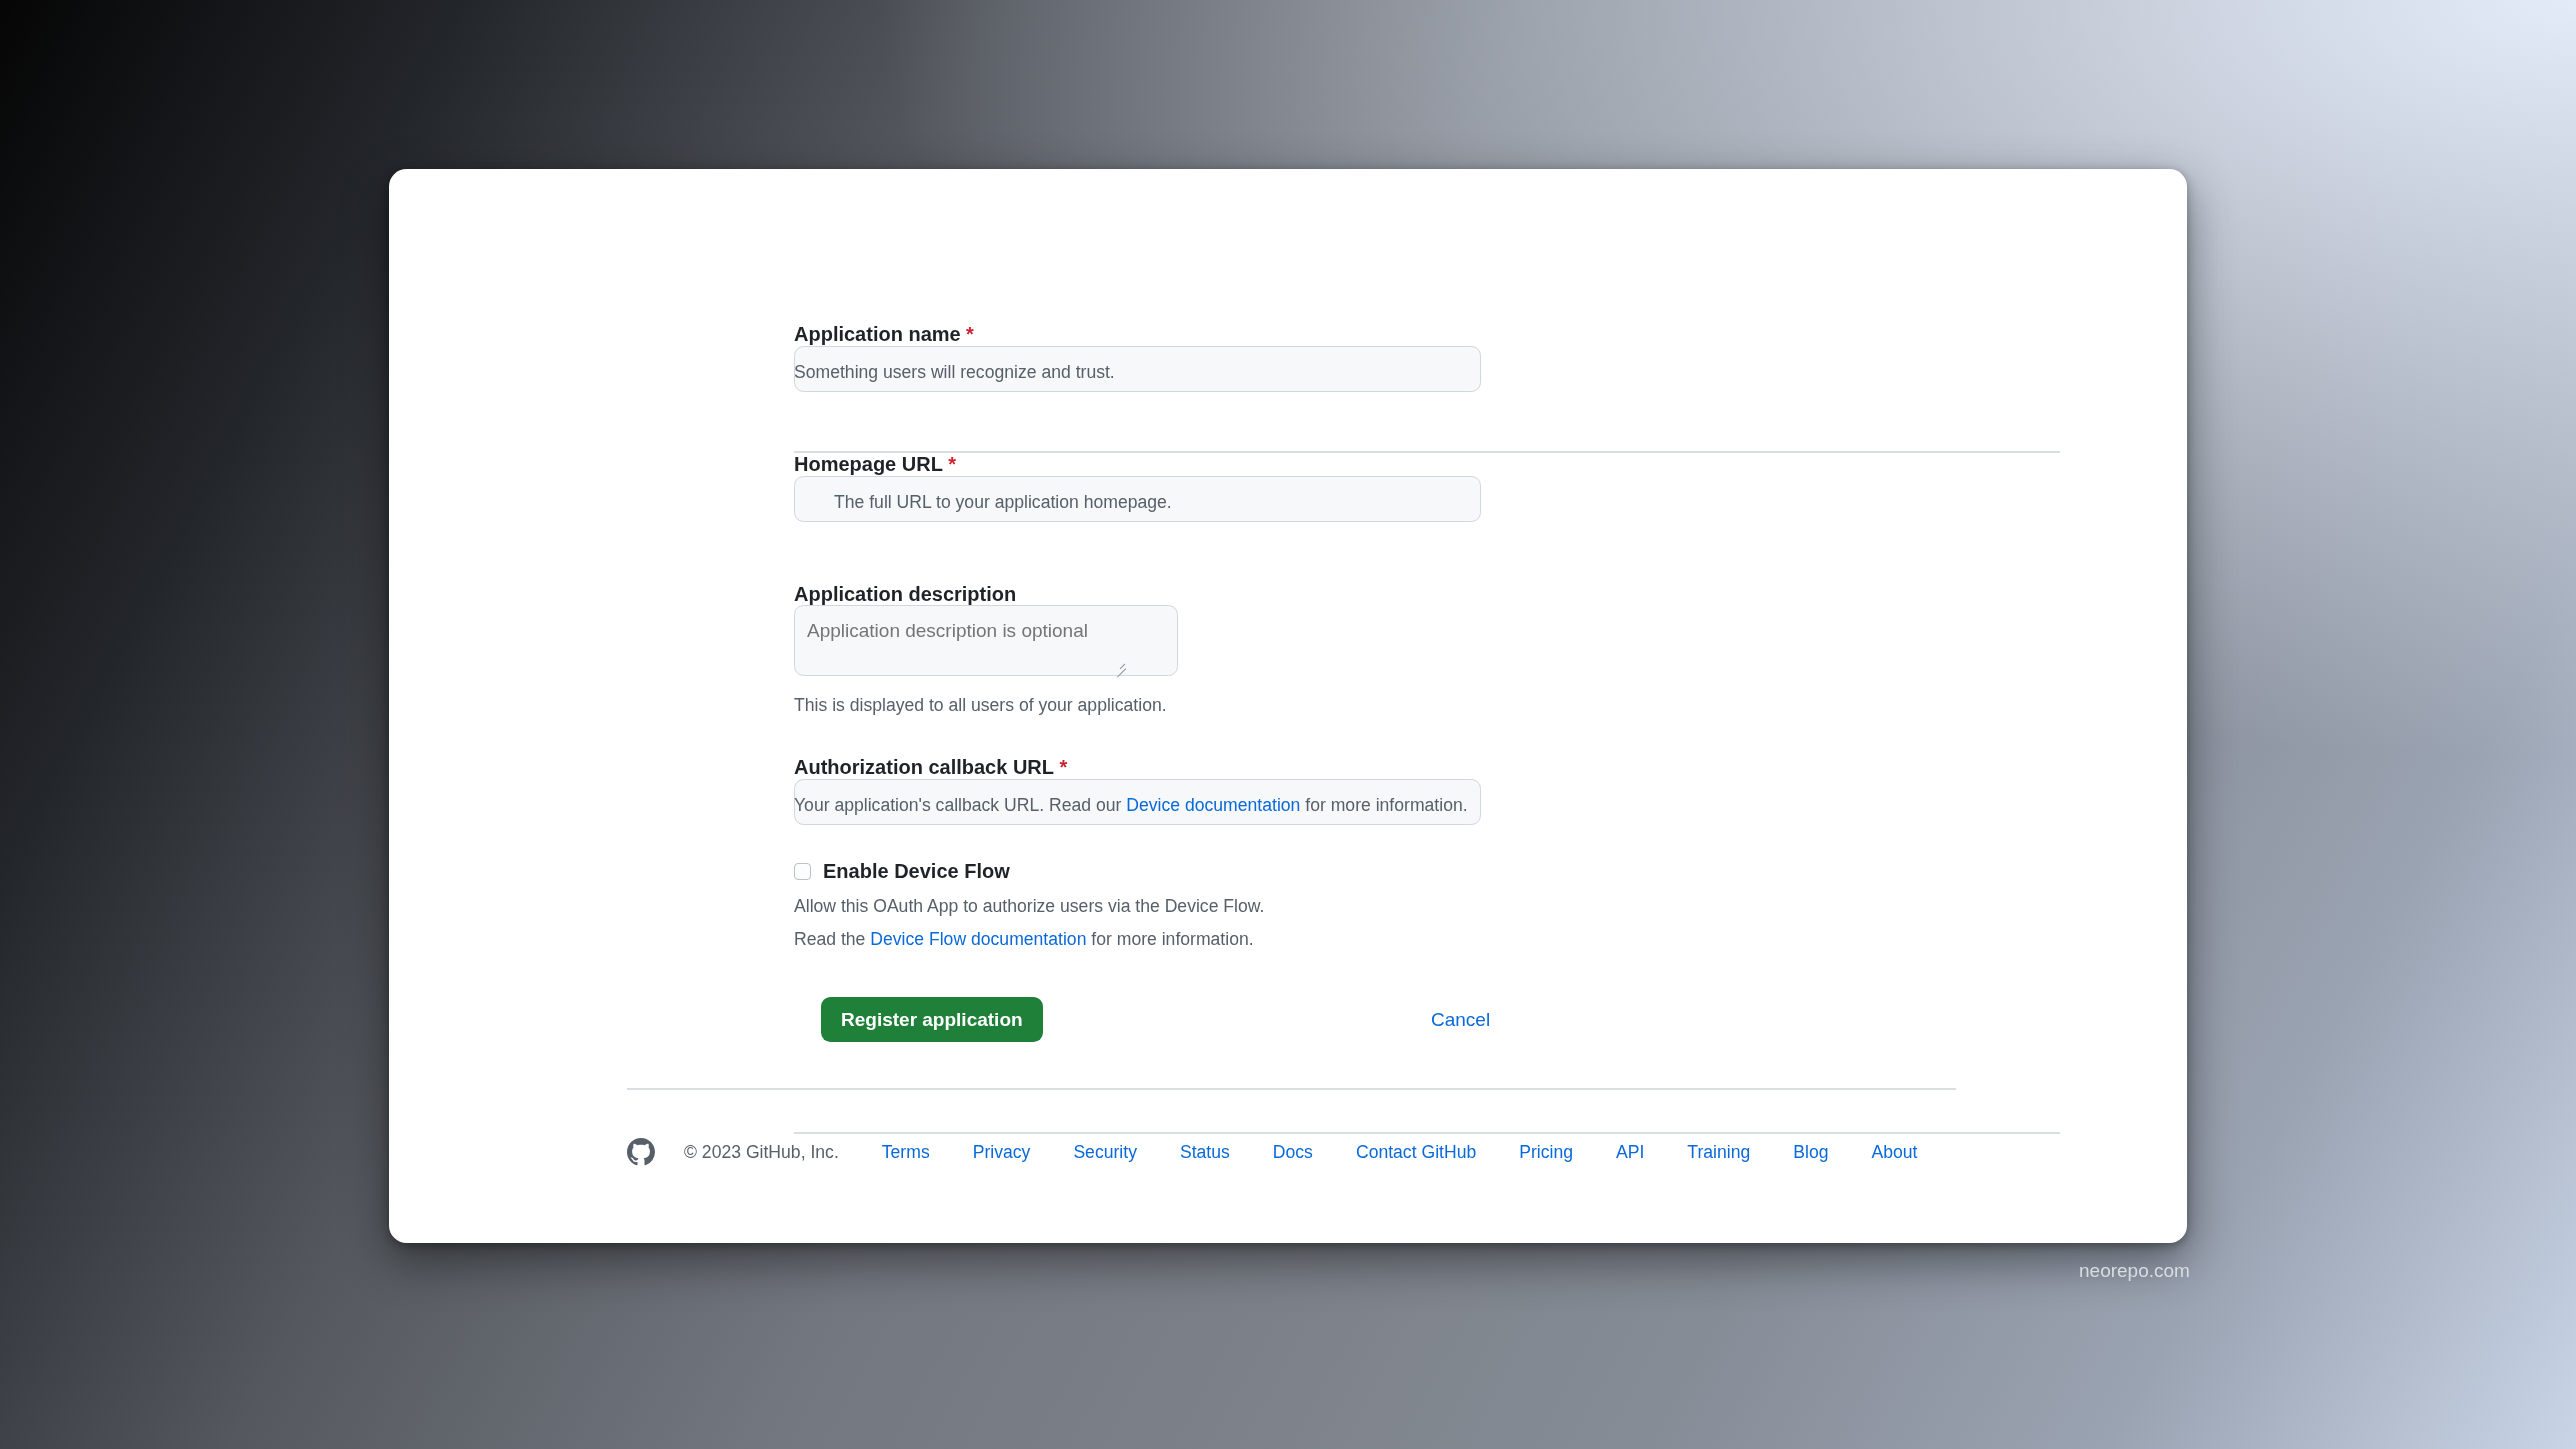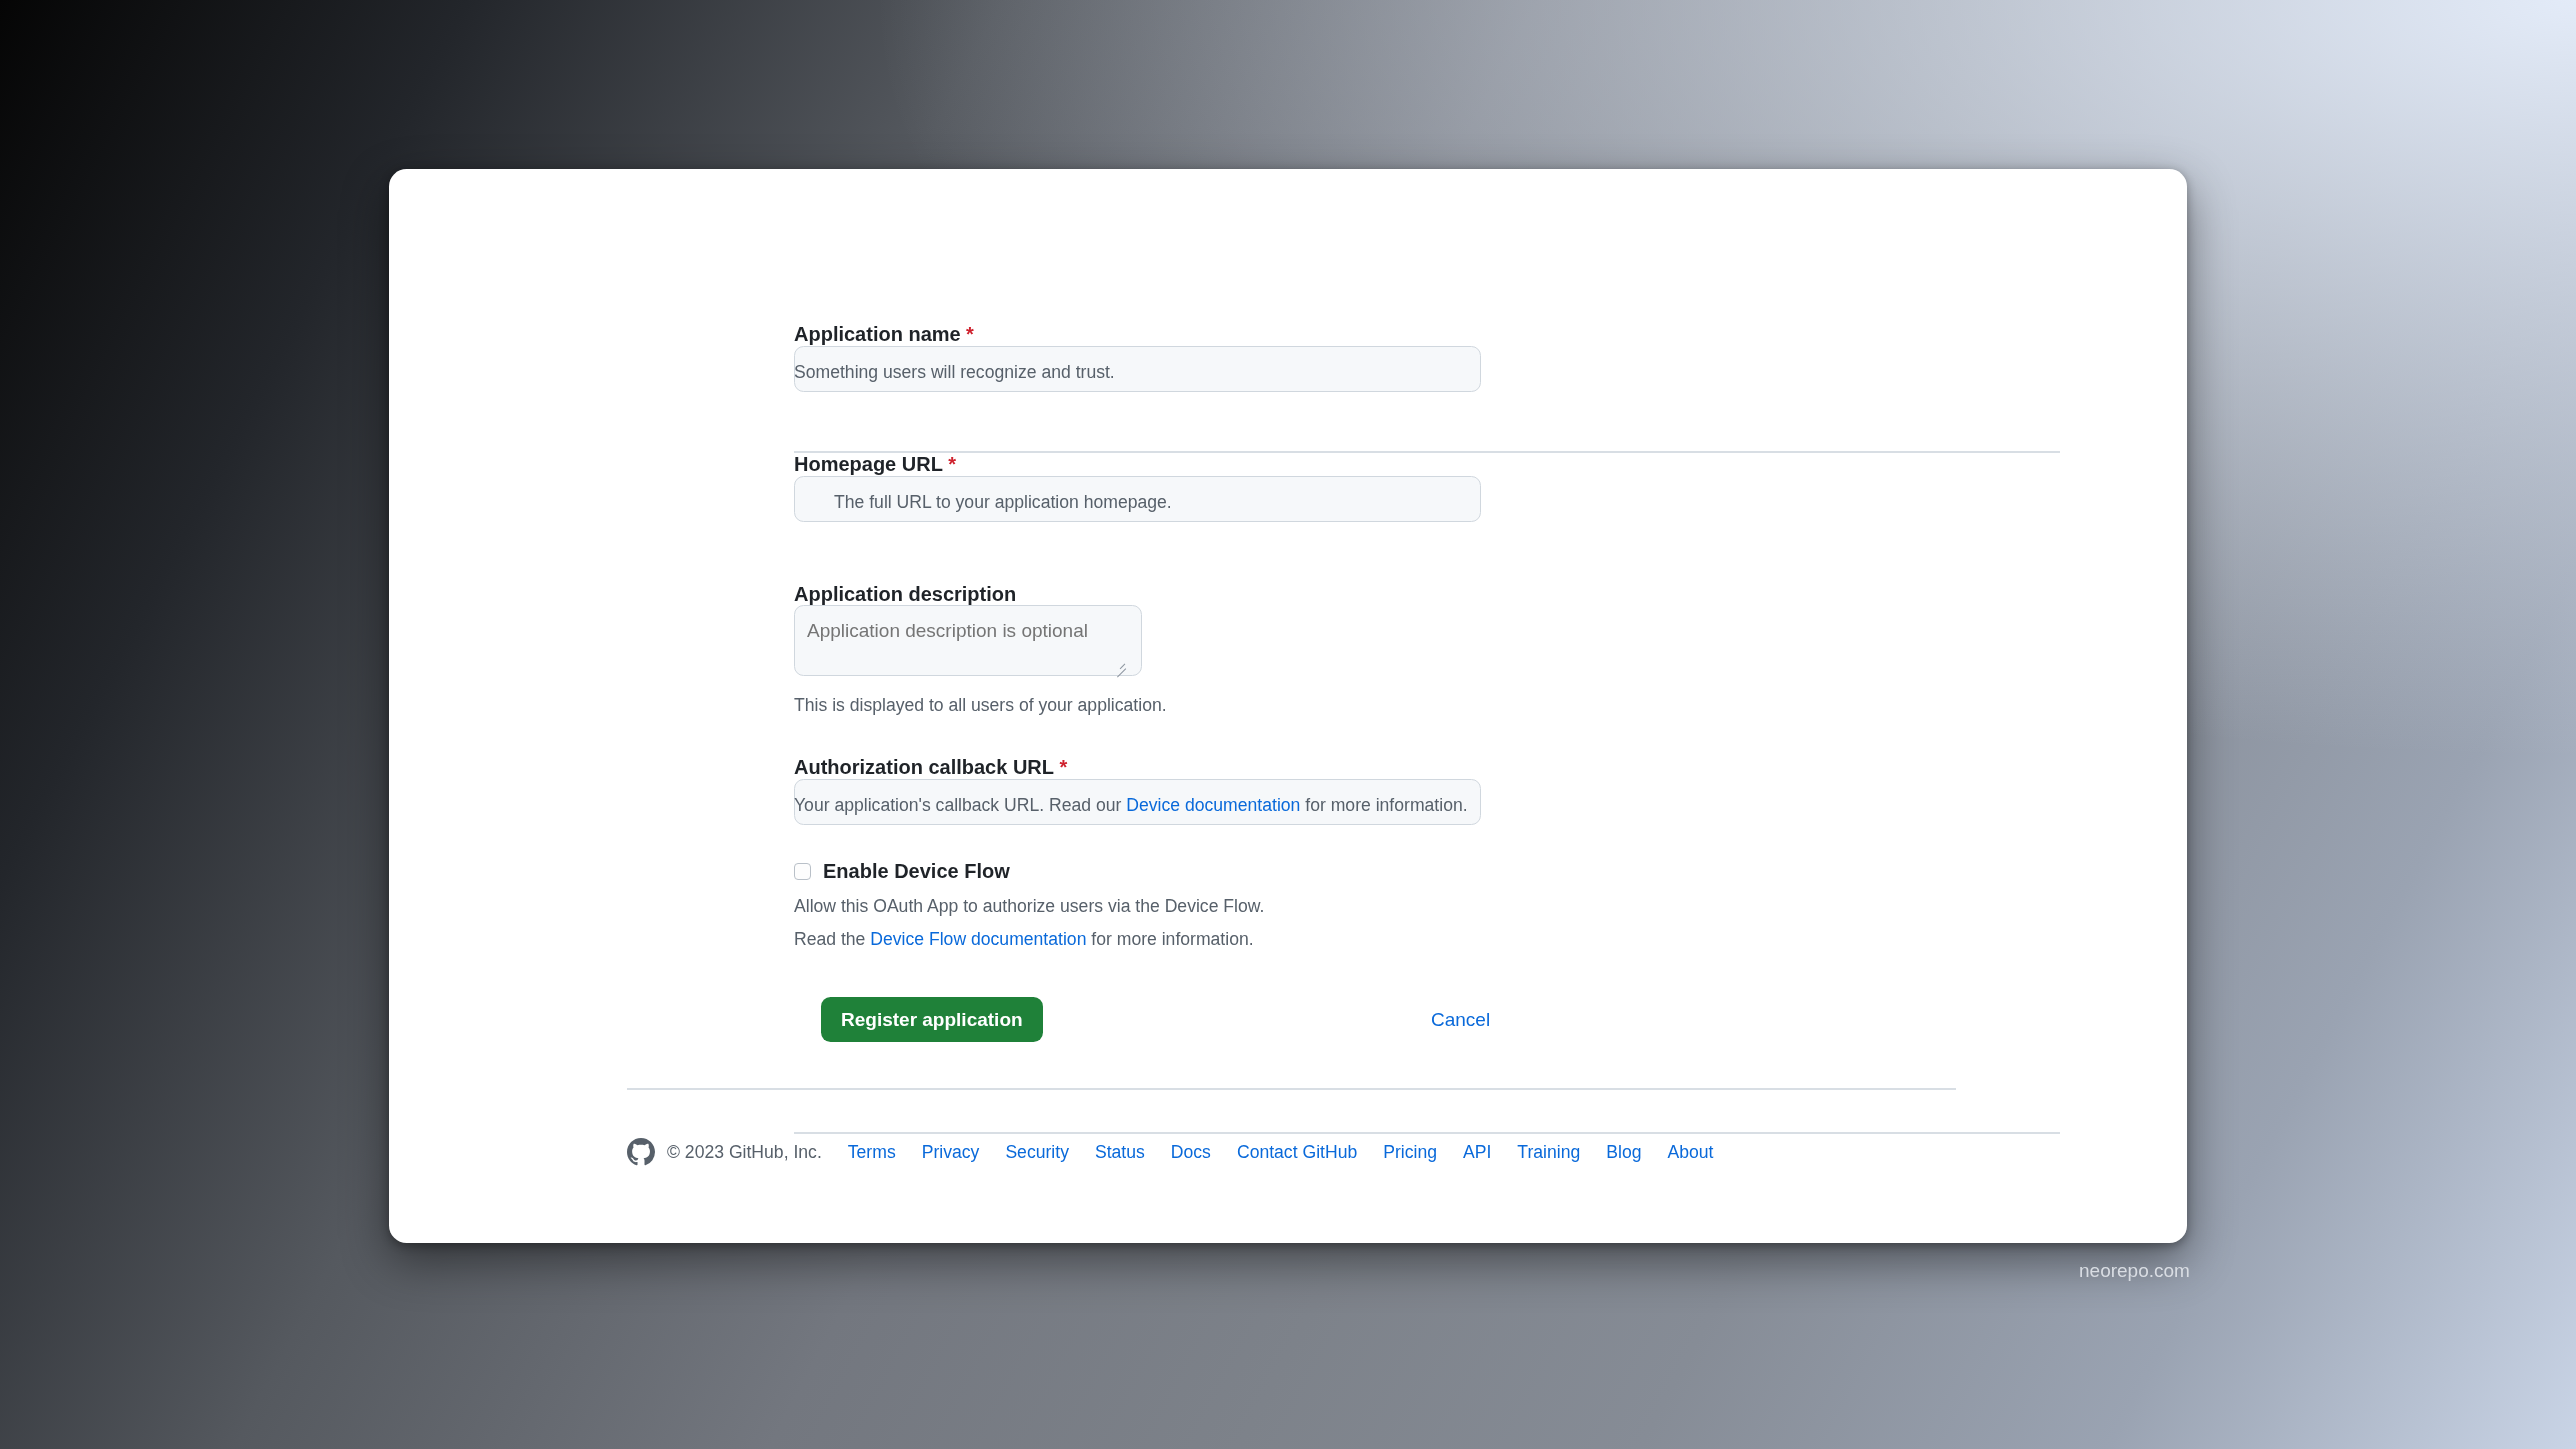--- a/index.html
+++ b/index.html
@@ -96,21 +96,21 @@
   .help-link {
     color: #0969da;
     text-decoration: none;
   }
 
   
   .desc-box {
     position: absolute;
     left: 405px;
     top: 604px;
-    width: 348px;
+    width: 384px;
     height: 71px;
     background: #f6f8fa;
     border: 1.4px solid #d0d7de;
     border-radius: 9.5px;
     box-sizing: border-box;
     font-family: "Liberation Sans", sans-serif;
     font-size: 19px;
     color: #6e7781;
     padding: 13.5px 12px;
     resize: none;
@@ -208,21 +208,21 @@
     width: 1329px;
     height: 2px;
     background: #d8dee4;
   }
   .footer {
     position: absolute;
     left: 627px;
     top: 1138px;
     display: flex;
     align-items: center;
-    gap: 0;
+    gap: 17px;
     white-space: nowrap;
   }
   .gh-mark {
     width: 28px;
     height: 28px;
     flex: 0 0 auto;
     margin-right: 12px;
   }
   .copyright {
     font-size: 17.6px;

